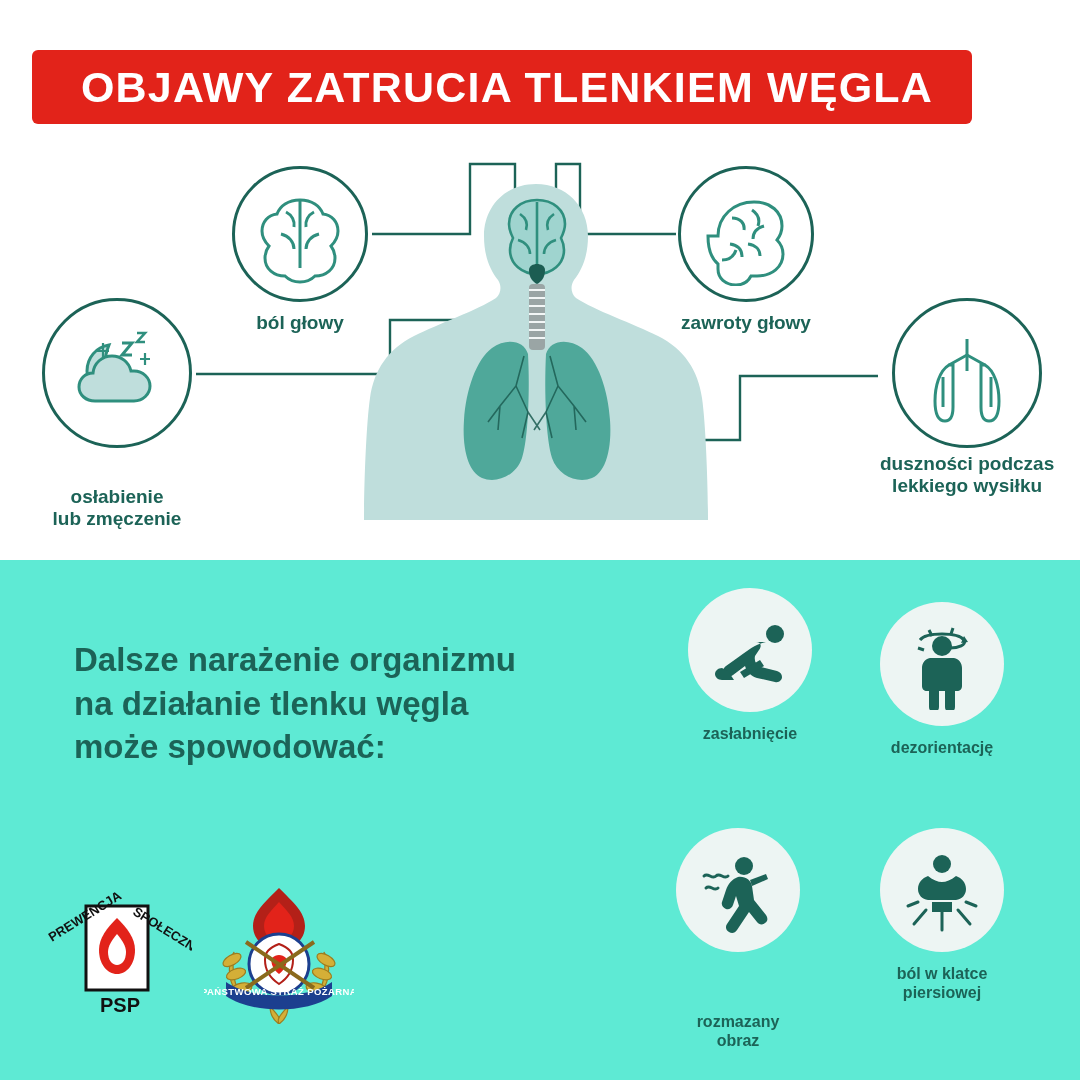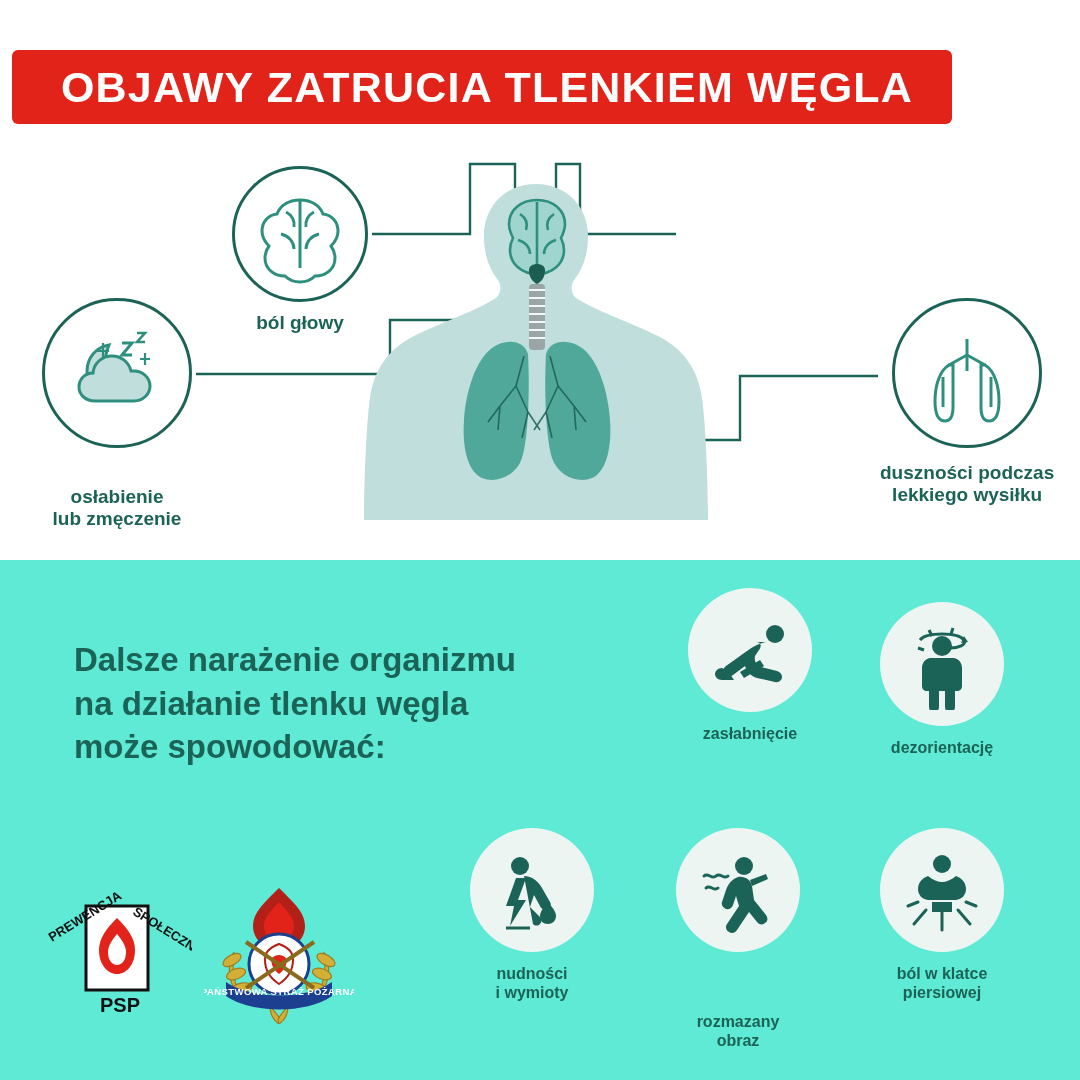--- a/index.html
+++ b/index.html
@@ -11,21 +11,21 @@
   }
   .canvas {
     position: relative;
     width: 1080px; height: 1080px;
     background: #ffffff;
   }
 
   
   .header-band {
     position: absolute;
-    left: 12px; top: 50px;
+    left: 32px; top: 50px;
     width: 940px; height: 74px;
     background: #e2231a;
     border-radius: 6px;
     display: flex; align-items: center; justify-content: center; padding-left: 10px;
   }
   .header-title {
     color: #ffffff;
     font-size: 43px;
     font-weight: bold;
     letter-spacing: 1.2px;
@@ -69,21 +69,21 @@
   #node-dizzy    { left: 678px; top: 42px; }
   #node-fatigue  { left: 42px;  top: 174px; gap: 24px; }
   #node-dyspnea  { left: 880px; top: 174px; }
 
   #node-headache .circle-outline,
   #node-dizzy .circle-outline { width: 136px; height: 136px; }
   #node-fatigue .circle-outline,
   #node-dyspnea .circle-outline { width: 150px; height: 150px; }
 
   #node-fatigue .node-label { margin-top: 14px; }
-  #node-dyspnea .node-label { margin-top: 14px; }
+  #node-dyspnea .node-label { margin-top: 5px; }
 
   
   .bottom-section {
     position: absolute;
     left: 0; top: 560px;
     width: 1080px; height: 520px;
     background: #5eead4;
   }
   .bottom-heading {
     position: absolute;
@@ -215,20 +215,33 @@
             <path d="M52 18 c12 0 20 6 23 14 c9 1 15 8 15 17 c0 6 -3 11 -7 15 c3 4 4 8 4 12 c0 11 -9 18 -20 18 c-4 4 -9 6 -15 6"></path>
             <line x1="52" y1="18" x2="52" y2="86"></line>
             <path d="M38 30 c6 3 9 9 8 15 M66 30 c-6 3 -9 9 -8 15"></path>
             <path d="M33 52 c8 2 13 8 13 15 M71 52 c-8 2 -13 8 -13 15"></path>
           </g>
         </svg>
       </div>
       <div class="node-label">ból głowy</div>
     </div>
 
+    <div class="node" id="node-dizzy">
+      <div class="circle-outline">
+        <svg width="104" height="104" viewBox="0 0 104 104">
+          <g fill="none" stroke="#2f8f7e" stroke-width="3">
+            <path d="M24 54 c0 -20 16 -34 36 -34 c17 0 28 10 28 24 c0 6 -2 10 -5 14 c4 4 6 9 6 14 c0 13 -11 22 -26 22 l-6 0 c-3 6 -9 9 -15 9 c-11 0 -18 -7 -18 -16 l0 -5 c-6 -5 -10 -14 -10 -28 z"></path>
+            <path d="M38 36 c8 0 13 5 12 12 M58 28 c6 4 8 10 6 16 M70 44 c-7 2 -11 7 -11 13"></path>
+            <path d="M36 62 c8 1 12 6 12 13 M54 62 c8 1 12 6 12 12"></path>
+            <path d="M28 78 c8 0 12 -4 14 -10"></path>
+          </g>
+        </svg>
+      </div>
+      <div class="node-label">zawroty głowy</div>
+    </div>
 
     <div class="node" id="node-fatigue">
       <div class="circle-outline">
         <svg width="116" height="116" viewBox="0 0 116 116">
           <g fill="none" stroke="#2f8f7e" stroke-width="3">
 
             <path d="M50 30 c-13 2 -22 13 -22 26 c0 15 12 27 27 27 c8 0 15 -3 20 -9 c-16 1 -29 -11 -29 -26 c0 -7 2 -13 4 -18 z" fill="#bfdedc"></path>
 
             <path d="M36 86 c-9 0 -16 -6 -16 -14 c0 -8 6 -14 14 -14 c1 -10 9 -17 19 -17 c9 0 17 6 19 15 c1 0 2 0 3 0 c9 0 16 7 16 15 c0 8 -7 15 -16 15 z" fill="#bfdedc"></path>
 
@@ -292,37 +305,20 @@
           <g fill="none" stroke="#1c6357" stroke-width="3">
             <path d="M24 22 c6 -8 38 -8 44 0 c3 5 -6 8 -14 8"></path>
             <path d="M68 18 l4 6 l-7 1 z" fill="#1c6357" stroke="none"></path>
             <path d="M33 12 l3 6 M57 10 l-2 6 M22 30 l6 2"></path>
           </g>
         </svg>
       </div>
       <div class="sym-label">dezorientację</div>
     </div>
 
-    <div class="sym" id="sym-nausea">
-      <div class="sym-circle">
-        <svg width="92" height="92" viewBox="0 0 92 92">
-          <g fill="#1c6357">
-            <circle cx="34" cy="22" r="9"></circle>
-            <path d="M38 32 c8 0 14 5 18 12 l8 14 c2 3 0 6 -3 7 c-3 1 -6 0 -7 -3 l-6 -11 l-4 12 l10 10 c2 2 2 5 0 7 c-2 2 -5 2 -7 0 z"></path>
-            <path d="M30 34 l10 0 l-8 22 l8 0 l-16 26 l4 -20 l-8 0 z"></path>
-            <path d="M62 58 c5 6 8 10 8 14 c0 5 -4 8 -8 8 c-5 0 -8 -3 -8 -8 c0 -4 3 -8 8 -14 z"></path>
-          </g>
-          <g fill="none" stroke="#1c6357" stroke-width="3">
-            <path d="M20 84 l24 0"></path>
-          </g>
-        </svg>
-      </div>
-      <div class="sym-label">nudności
-i wymioty</div>
-    </div>
 
     <div class="sym" id="sym-blur">
       <div class="sym-circle">
         <svg width="92" height="92" viewBox="0 0 92 92">
           <g fill="#1c6357">
             <circle cx="52" cy="22" r="9"></circle>
             <path d="M46 33 c-6 2 -10 7 -12 13 l-4 12 c-1 3 1 6 4 7 c3 1 6 -1 7 -4 l3 -9 l3 10 l-12 18 c-2 3 -1 6 2 8 c3 2 6 1 8 -2 l12 -18 l8 10 c2 3 6 3 8 1 c3 -2 3 -5 1 -8 l-12 -15 l-2 -14 c-1 -6 -7 -10 -14 -9 z"></path>
             <path d="M58 36 l16 -6 l2 5 l-16 7 z"></path>
           </g>
           <g fill="none" stroke="#1c6357" stroke-width="3" stroke-linecap="round">

